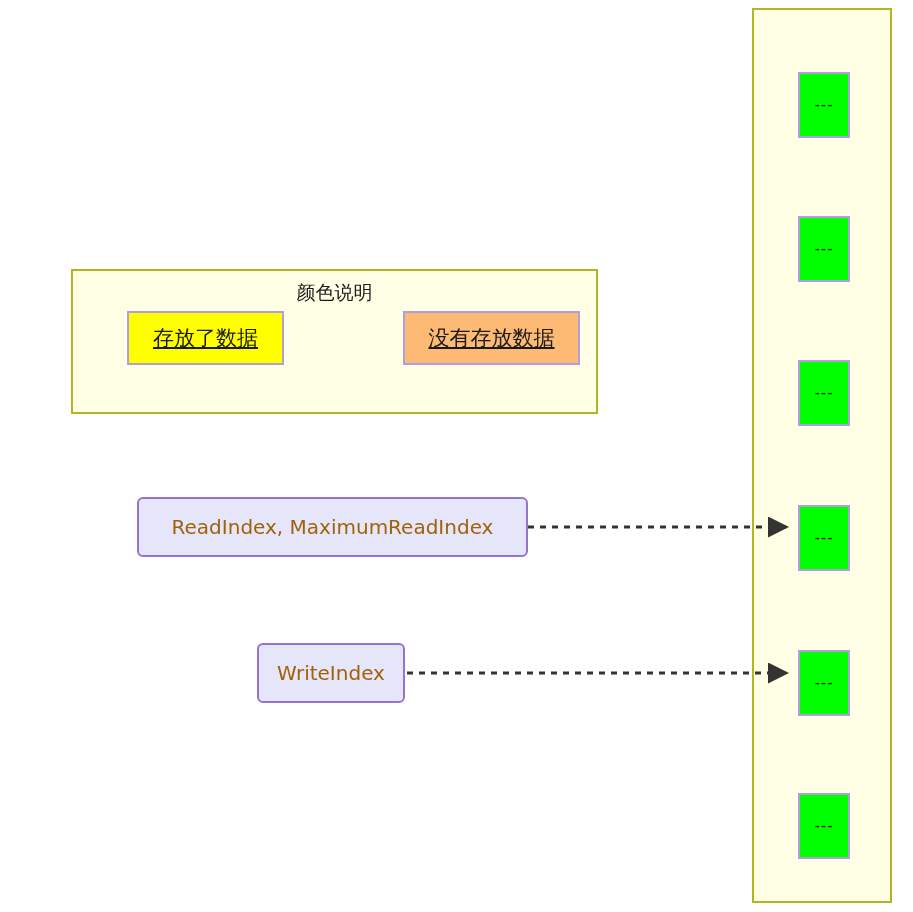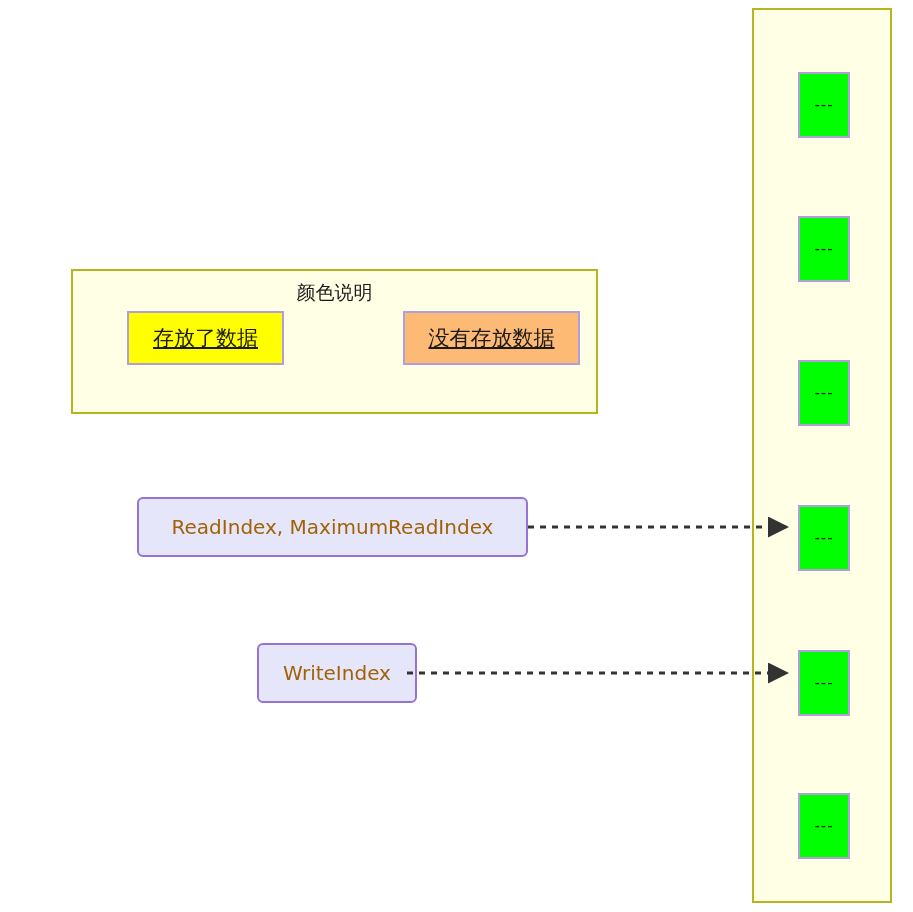--- a/index.html
+++ b/index.html
@@ -111,21 +111,21 @@
   }
   .pointer-box.read {
     left: 137px;
     top: 497px;
     width: 391px;
     height: 60px;
   }
   .pointer-box.write {
     left: 257px;
     top: 643px;
-    width: 160px;
+    width: 148px;
     height: 60px;
   }
 
   
   .arrow-svg {
     position: absolute;
     left: 0; top: 0;
     width: 913px;
     height: 912px;
     pointer-events: none;

